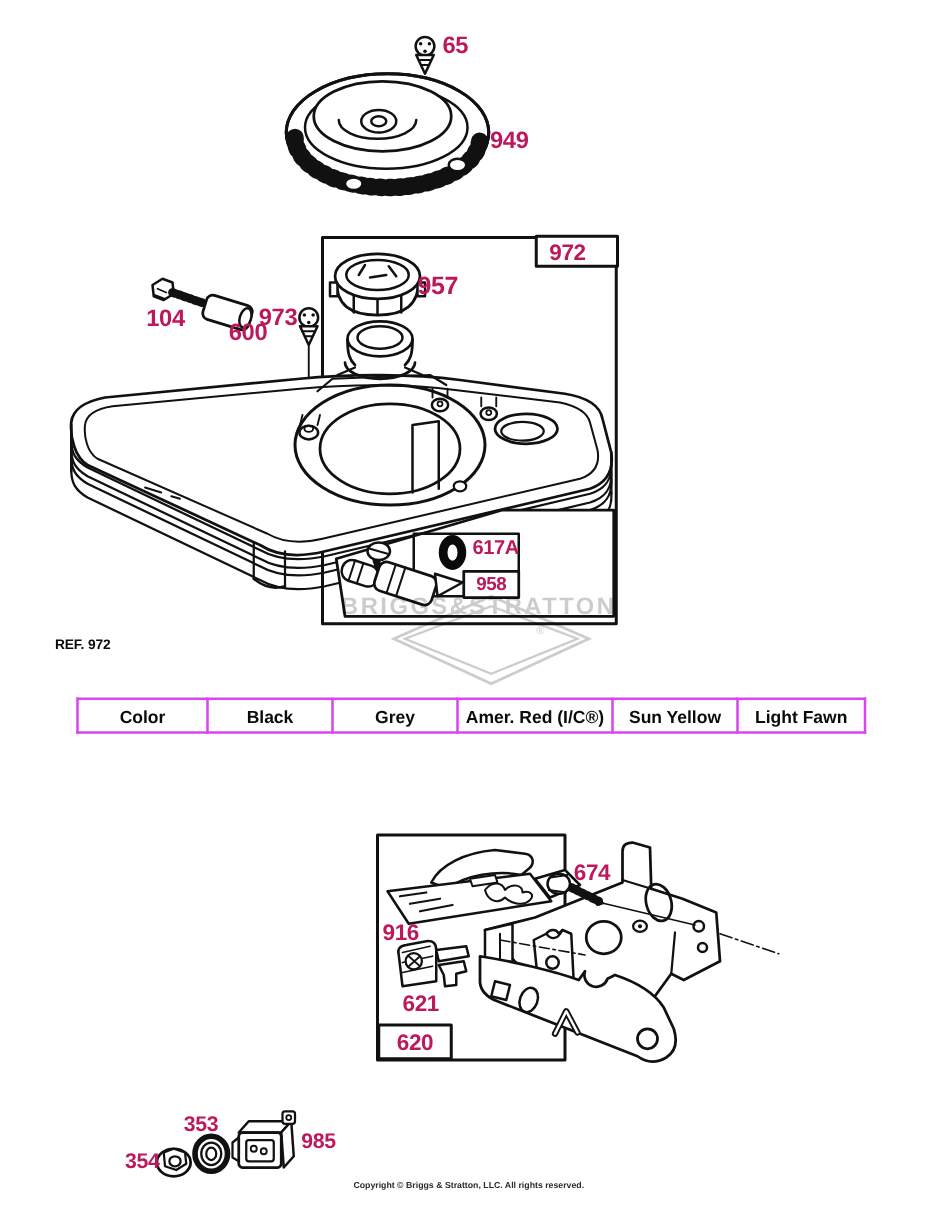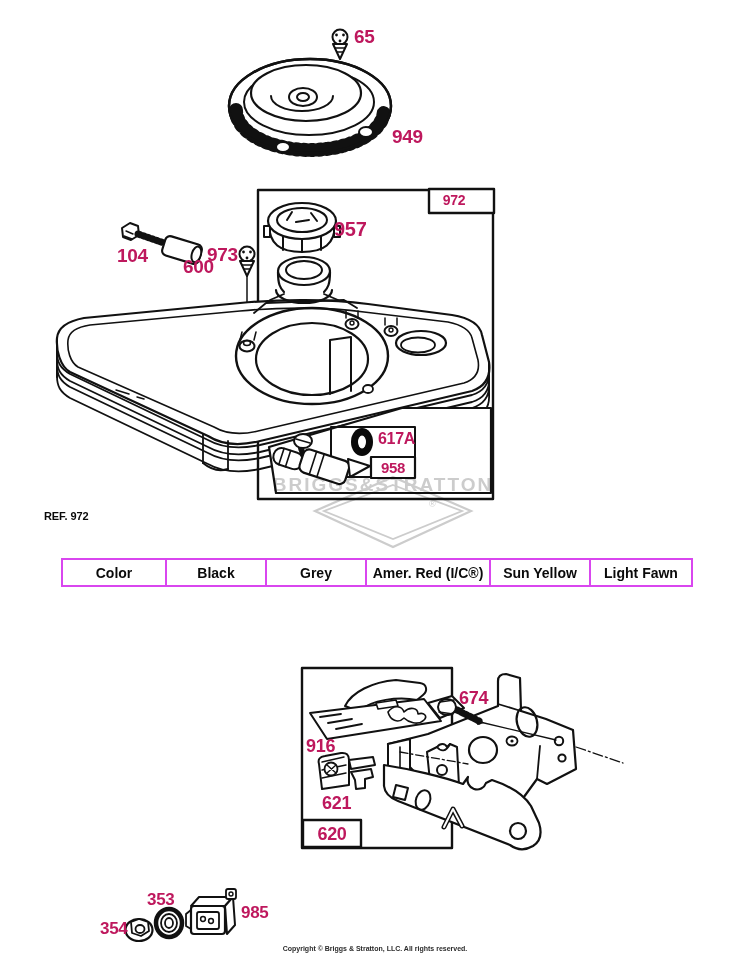--- a/index.html
+++ b/index.html
@@ -224,22 +224,22 @@
 
   <g style="mix-blend-mode:multiply;" opacity="0.85">
     <text x="383" y="491" text-anchor="middle" font-family="Liberation Sans, sans-serif" font-size="19" font-weight="bold" letter-spacing="2" fill="#c3c3c3">BRIGGS&amp;STRATTON</text>
     <polygon points="393,477 471,511 393,547 315,511" fill="none" stroke="#c3c3c3" stroke-width="2.2"></polygon>
     <polygon points="393,485 462,511 393,539 324,511" fill="none" stroke="#c3c3c3" stroke-width="1.8"></polygon>
     <text x="429" y="507" font-family="Liberation Sans, sans-serif" font-size="9" fill="#c3c3c3">®</text>
   </g>
 </svg>
 
 <div class="lbl" style="left:354px;top:26px;font-size:19px;">65</div>
-<div class="lbl" style="left:392px;top:102px;font-size:19px;margin-top:24px;">949</div>
-<div class="lbl boxed" style="left:429px;top:192px;width:50px;font-size:14px;">972</div>
+<div class="lbl" style="left:392px;top:102px;font-size:19px;">949</div>
+<div class="lbl boxed" style="left:429px;top:192px;width:50px;font-size:18px;">972</div>
 <div class="lbl" style="left:334px;top:218px;font-size:20px;">957</div>
 <div class="lbl" style="left:117px;top:245px;font-size:19px;">104</div>
 <div class="lbl" style="left:183px;top:256px;font-size:19px;">600</div>
 <div class="lbl" style="left:207px;top:244px;font-size:19px;">973</div>
 <div class="lbl" style="left:378px;top:430px;font-size:16px;">617A</div>
 <div class="lbl boxed" style="left:371px;top:459px;width:44px;font-size:15px;">958</div>
 <div class="lbl" style="left:459px;top:688px;font-size:18px;">674</div>
 <div class="lbl" style="left:306px;top:736px;font-size:18px;">916</div>
 <div class="lbl" style="left:322px;top:793px;font-size:18px;">621</div>
 <div class="lbl boxed" style="left:303px;top:824px;width:58px;font-size:18px;">620</div>

